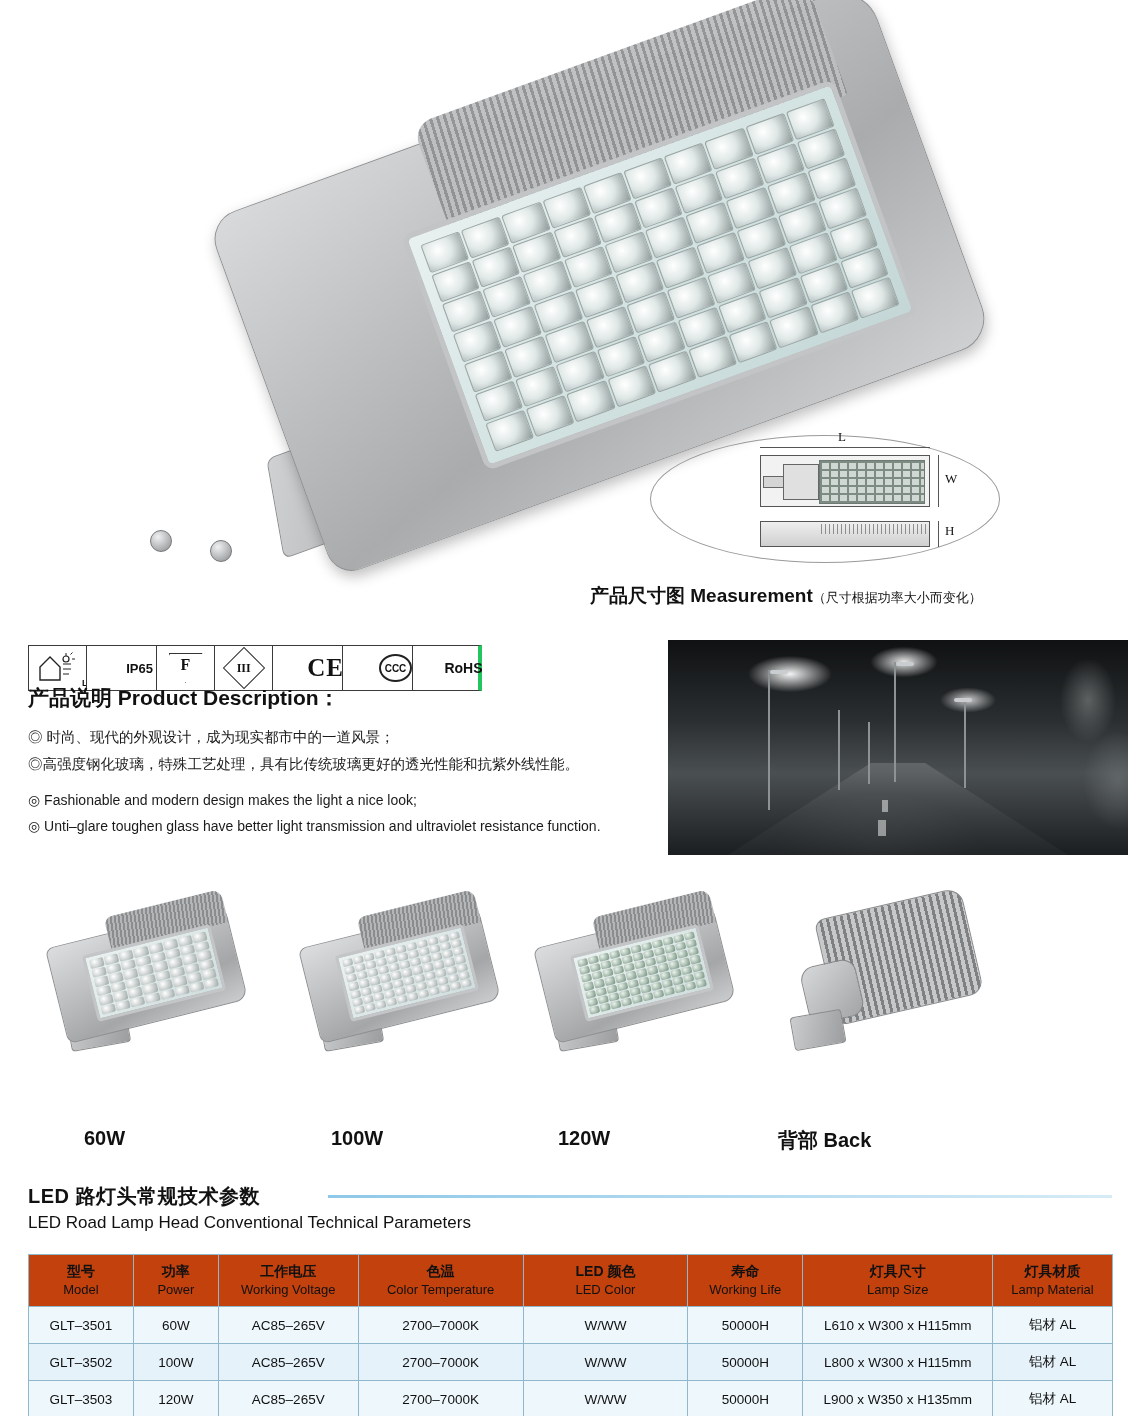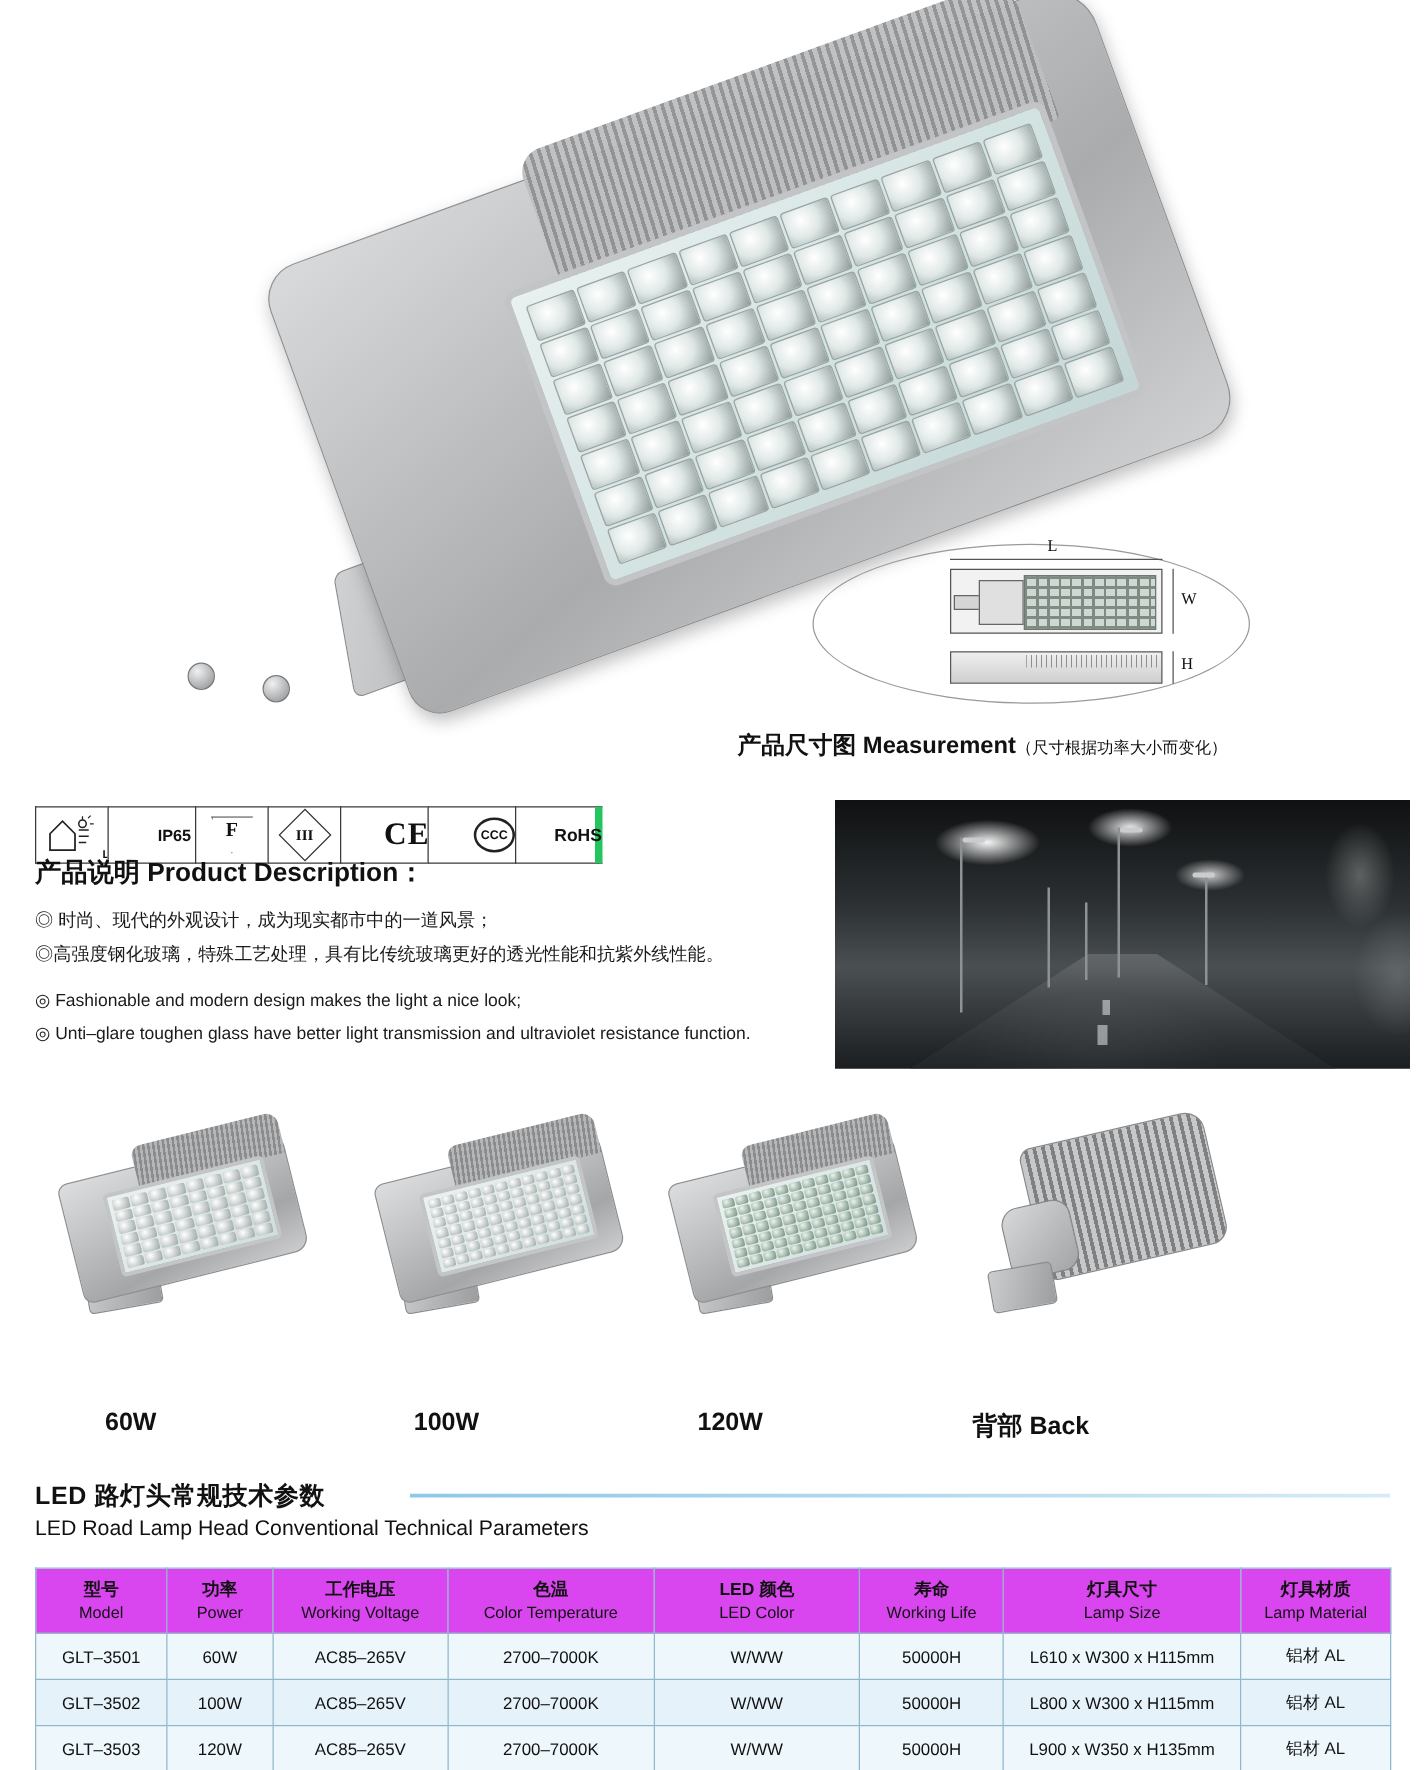--- a/index.html
+++ b/index.html
@@ -188,21 +188,21 @@
     border: 1px solid #3a3a3a;
     border-right: none;
     display: flex;
     align-items: center;
     justify-content: center;
     position: relative;
     background: #fff;
     font-size: 13px;
     font-weight: bold;
   }
-  .cert-box:last-child { border-right: 6px solid #22c55e; }
+  .cert-box:last-child { border-right: 4px solid #22c55e; }
   .cert-box.wide { width: 70px; padding-left: 36px; }
   .cert-ce { font-family: "Liberation Serif", serif; font-size: 25px; letter-spacing: 1px;}
   .cert-rohs { font-size: 14px; }
   .diamond {
     width: 30px; height: 30px;
     border: 1px solid #333;
     transform: rotate(45deg);
     display: flex; align-items: center; justify-content: center;
   }
   .diamond span { transform: rotate(-45deg); font-size: 12px; font-family: "Liberation Serif", serif;}
@@ -406,21 +406,21 @@
     width: 1085px;
     border-collapse: collapse;
     font-size: 13.5px;
   }
   table.spec th, table.spec td {
     border: 1px solid #8fb8cc;
     text-align: center;
     color: #111;
   }
   table.spec thead th {
-    background: #d946ef;
+    background: #c2410c;
     padding: 6px 4px;
     font-weight: normal;
     line-height: 1.45;
   }
   table.spec thead th .cn { display:block; font-weight: bold; font-size: 14px; }
   table.spec thead th .en { display:block; font-size: 13px; }
   table.spec tbody td {
     background: #eef7fc;
     padding: 9px 4px;
     height: 34px;

